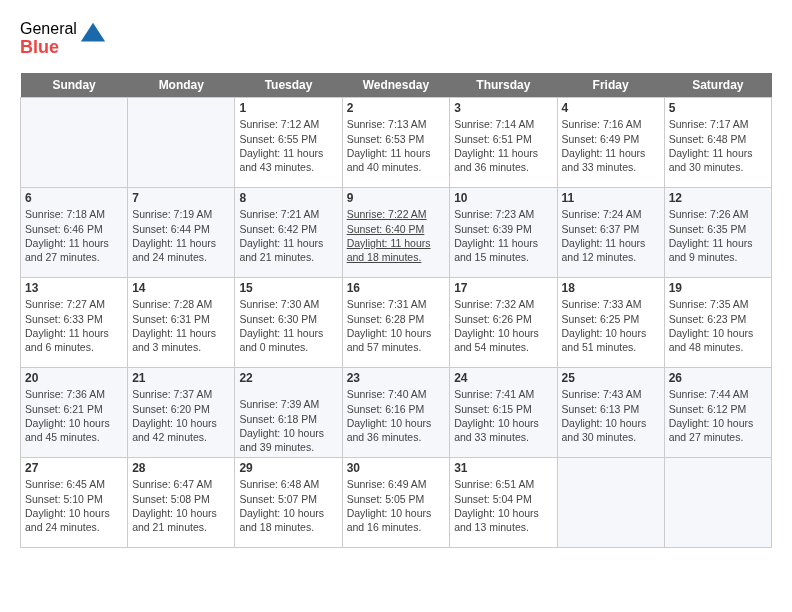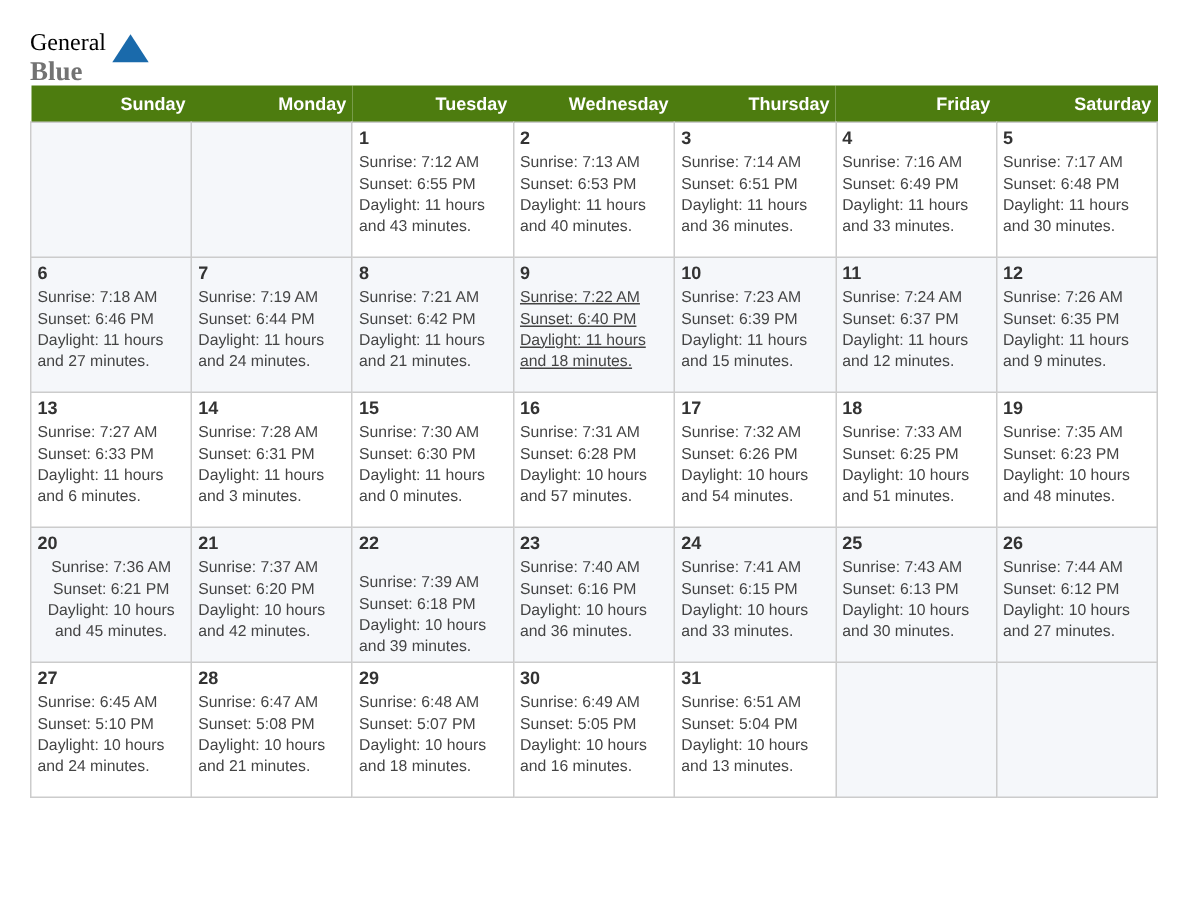--- a/index.html
+++ b/index.html
@@ -7,21 +7,21 @@
       font-family: Arial, sans-serif;
       background: #fff;
       width: 792px;
       min-height: 612px;
       padding: 20px;
     }
     .header {
       display: flex;
       justify-content: space-between;
       align-items: flex-start;
-      font-family: Liberation Serif, serif;
+      margin-bottom: 16px;
     }
     .logo {
       display: flex;
       align-items: center;
     }
     .logo-text {
       display: flex;
       flex-direction: column;
       line-height: 1.1;
     }
@@ -42,24 +42,24 @@
     .location {
       font-size: 15px;
       color: #555;
     }
     .calendar {
       width: 100%;
       border-collapse: collapse;
       font-size: 11px;
     }
     .calendar th {
-      background-color: #4d7c0f;
+      background-color: #737373;
       color: white;
       padding: 5px 4px;
-      text-align: right;
+      text-align: center;
       font-size: 12px;
       font-weight: bold;
     }
     .calendar td {
       border: 1px solid #ccc;
       vertical-align: top;
       padding: 3px 4px;
       width: 108px;
       min-height: 80px;
       height: 90px;
@@ -86,21 +86,21 @@
       background-color: #f5f7fa !important;
     }
   </style>
 </head>
 <body>
 
 <div class="header">
   <div class="logo">
     <div class="logo-text">
       <span>General</span>
-      <span style="color:#737373;font-size:18px;font-weight:bold;">Blue</span>
+      <span style="color:#ef4444;font-size:18px;font-weight:bold;">Blue</span>
     </div>
     <svg class="logo-icon" viewBox="0 0 30 30">
       <polygon points="15,2 28,22 2,22" fill="#1a6aab"></polygon>
     </svg>
   </div>
 </div>
 
 <table class="calendar">
   <thead>
     <tr>
@@ -232,21 +232,21 @@
         <td>
           <span class="day-number">19</span>
           <div class="day-info" style="white-space: pre-line;">Sunrise: 7:35 AM
 Sunset: 6:23 PM
 Daylight: 10 hours and 48 minutes.</div>
         </td>
       </tr>
       <tr>
         <td>
           <span class="day-number">20</span>
-          <div class="day-info" style="white-space: pre-line; text-align: center;">Sunrise: 7:36 AM
+          <div class="day-info" style="white-space: pre-line;">Sunrise: 7:36 AM
 Sunset: 6:21 PM
 Daylight: 10 hours and 45 minutes.</div>
         </td>
         <td>
           <span class="day-number">21</span>
           <div class="day-info" style="white-space: pre-line;">Sunrise: 7:37 AM
 Sunset: 6:20 PM
 Daylight: 10 hours and 42 minutes.</div>
         </td>
         <td>

